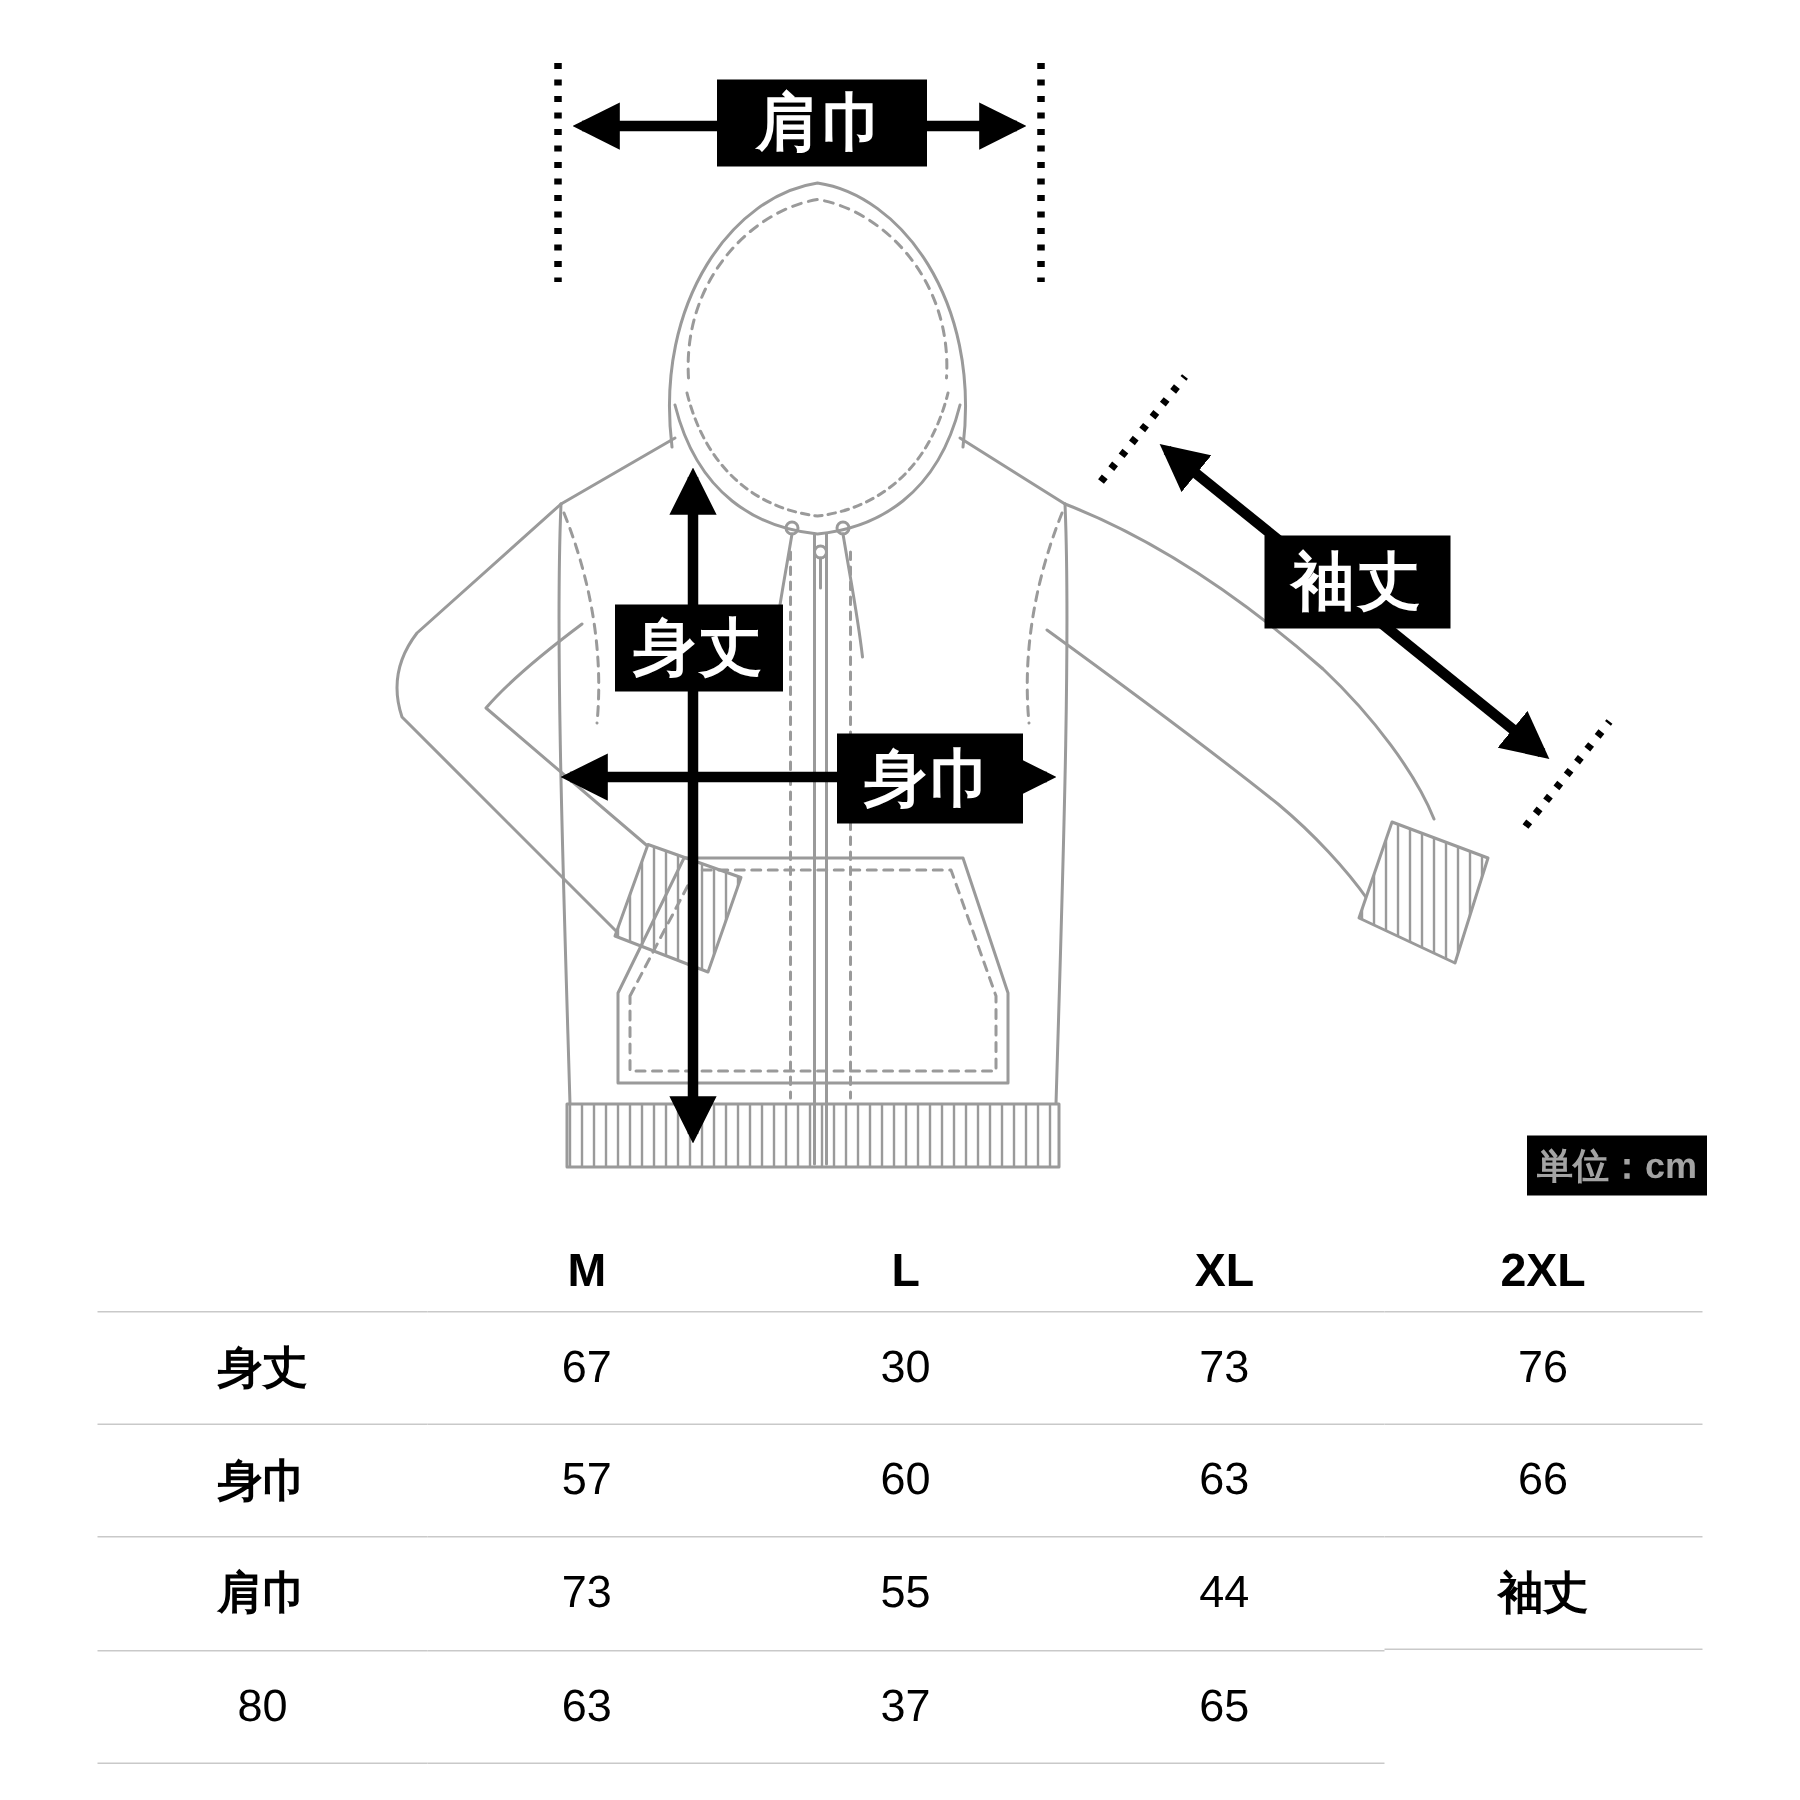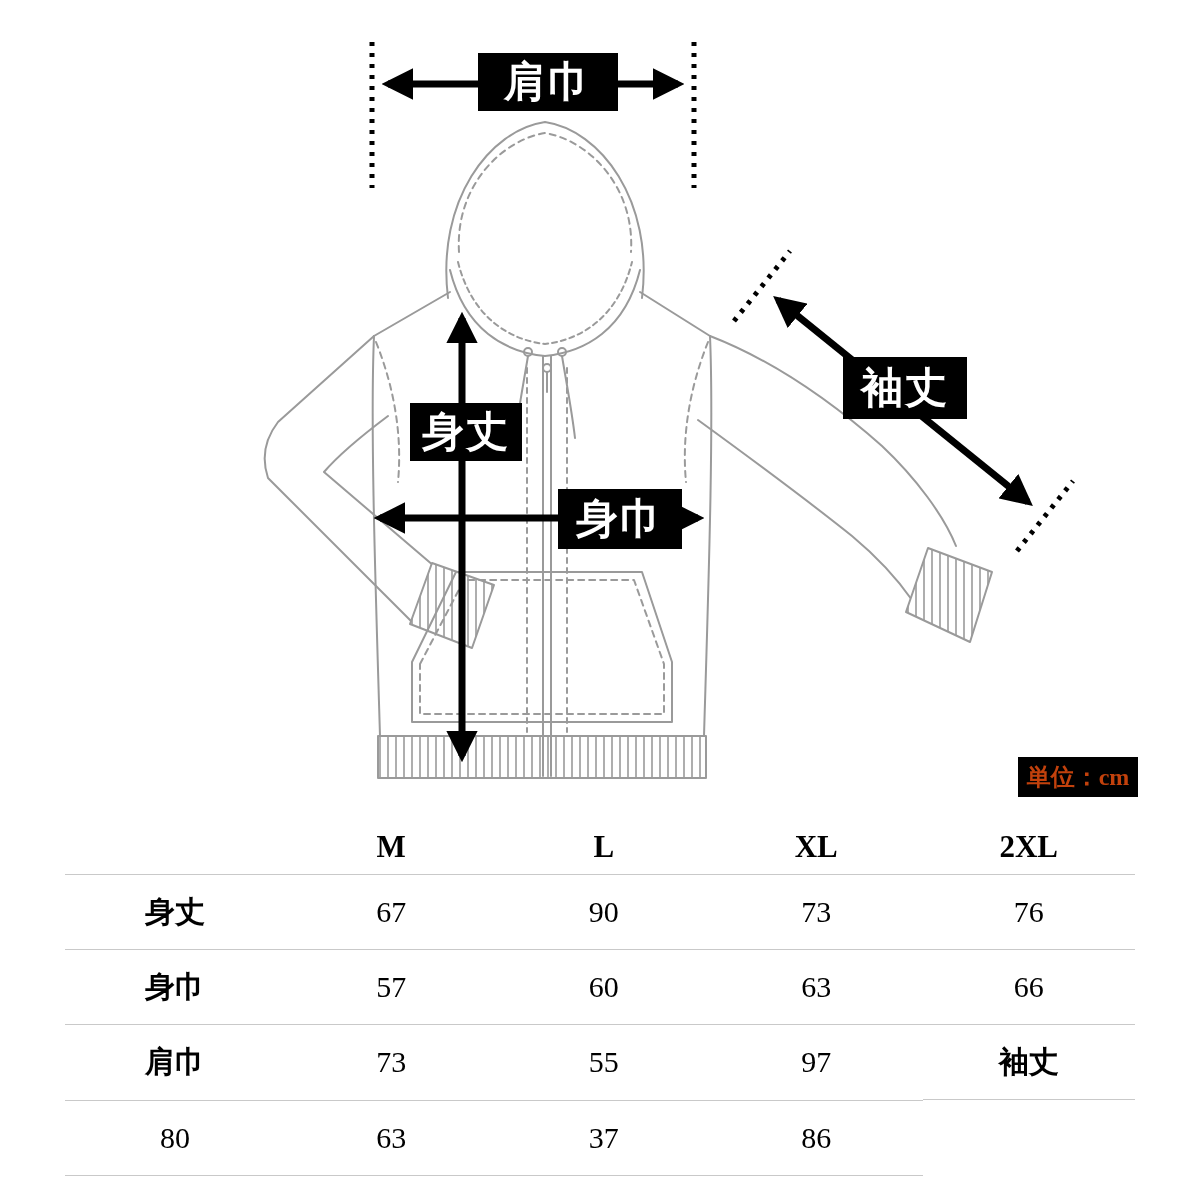--- a/index.html
+++ b/index.html
@@ -1,33 +1,33 @@
 <!DOCTYPE html>
 <html><head>
 <meta charset="utf-8">
 <style>
   html,body{margin:0;padding:0;background:#fff;}
   .page{
     position:relative;width:1200px;height:1200px;background:#fff;overflow:hidden;
-    font-family:Liberation Serif, serif;color:#000;
+    font-family:Liberation Sans, sans-serif;color:#000;
   }
   .diagram-area{position:absolute;left:0;top:0;width:1200px;height:800px;}
   .diagram-area svg{position:absolute;left:0;top:0;}
   .measure-label{
     position:absolute;background:#000;color:#fff;font-weight:bold;
     display:flex;align-items:center;justify-content:center;
     font-size:42px;letter-spacing:2px;white-space:nowrap;line-height:1;
   }
   .lbl-shoulder{left:478px;top:53px;width:140px;height:58px;}
   .lbl-bodylen {left:410px;top:403px;width:112px;height:58px;}
   .lbl-bodywid {left:558px;top:489px;width:124px;height:60px;}
   .lbl-sleeve  {left:843px;top:357px;width:124px;height:62px;}
   .unit-badge{
     position:absolute;left:1018px;top:757px;width:120px;height:40px;
-    background:#000;color:#c2410c;font-weight:bold;font-size:24px;
+    background:#000;color:#a3a3a3;font-weight:bold;font-size:24px;
     display:flex;align-items:center;justify-content:center;white-space:nowrap;
   }
   .size-table{
     position:absolute;left:65px;top:820px;width:1070px;
     display:grid;grid-template-columns:220px repeat(4,1fr);
   }
   .size-table .cell{
     display:flex;align-items:center;justify-content:center;
     font-size:30px;height:74px;
   }
@@ -126,35 +126,35 @@
   <div class="size-table">
 
     <div class="cell head-cell"></div>
     <div class="cell head-cell">M</div>
     <div class="cell head-cell">L</div>
     <div class="cell head-cell">XL</div>
     <div class="cell head-cell">2XL</div>
 
     <div class="cell row-label rowline">身丈</div>
     <div class="cell rowline">67</div>
-    <div class="cell rowline">90</div>
+    <div class="cell rowline">30</div>
     <div class="cell rowline">73</div>
     <div class="cell rowline">76</div>
 
     <div class="cell row-label rowline">身巾</div>
     <div class="cell rowline">57</div>
     <div class="cell rowline">60</div>
     <div class="cell rowline">63</div>
     <div class="cell rowline">66</div>
 
     <div class="cell row-label rowline">肩巾</div>
     <div class="cell rowline">73</div>
     <div class="cell rowline">55</div>
-    <div class="cell rowline">97</div>
+    <div class="cell rowline">44</div>
 
     <div class="cell row-label rowline lastline">袖丈</div>
     <div class="cell rowline lastline">80</div>
     <div class="cell rowline lastline">63</div>
     <div class="cell rowline lastline">37</div>
-    <div class="cell rowline lastline">86</div>
+    <div class="cell rowline lastline">65</div>
   </div>
 
 </div>
 
 </body></html>

